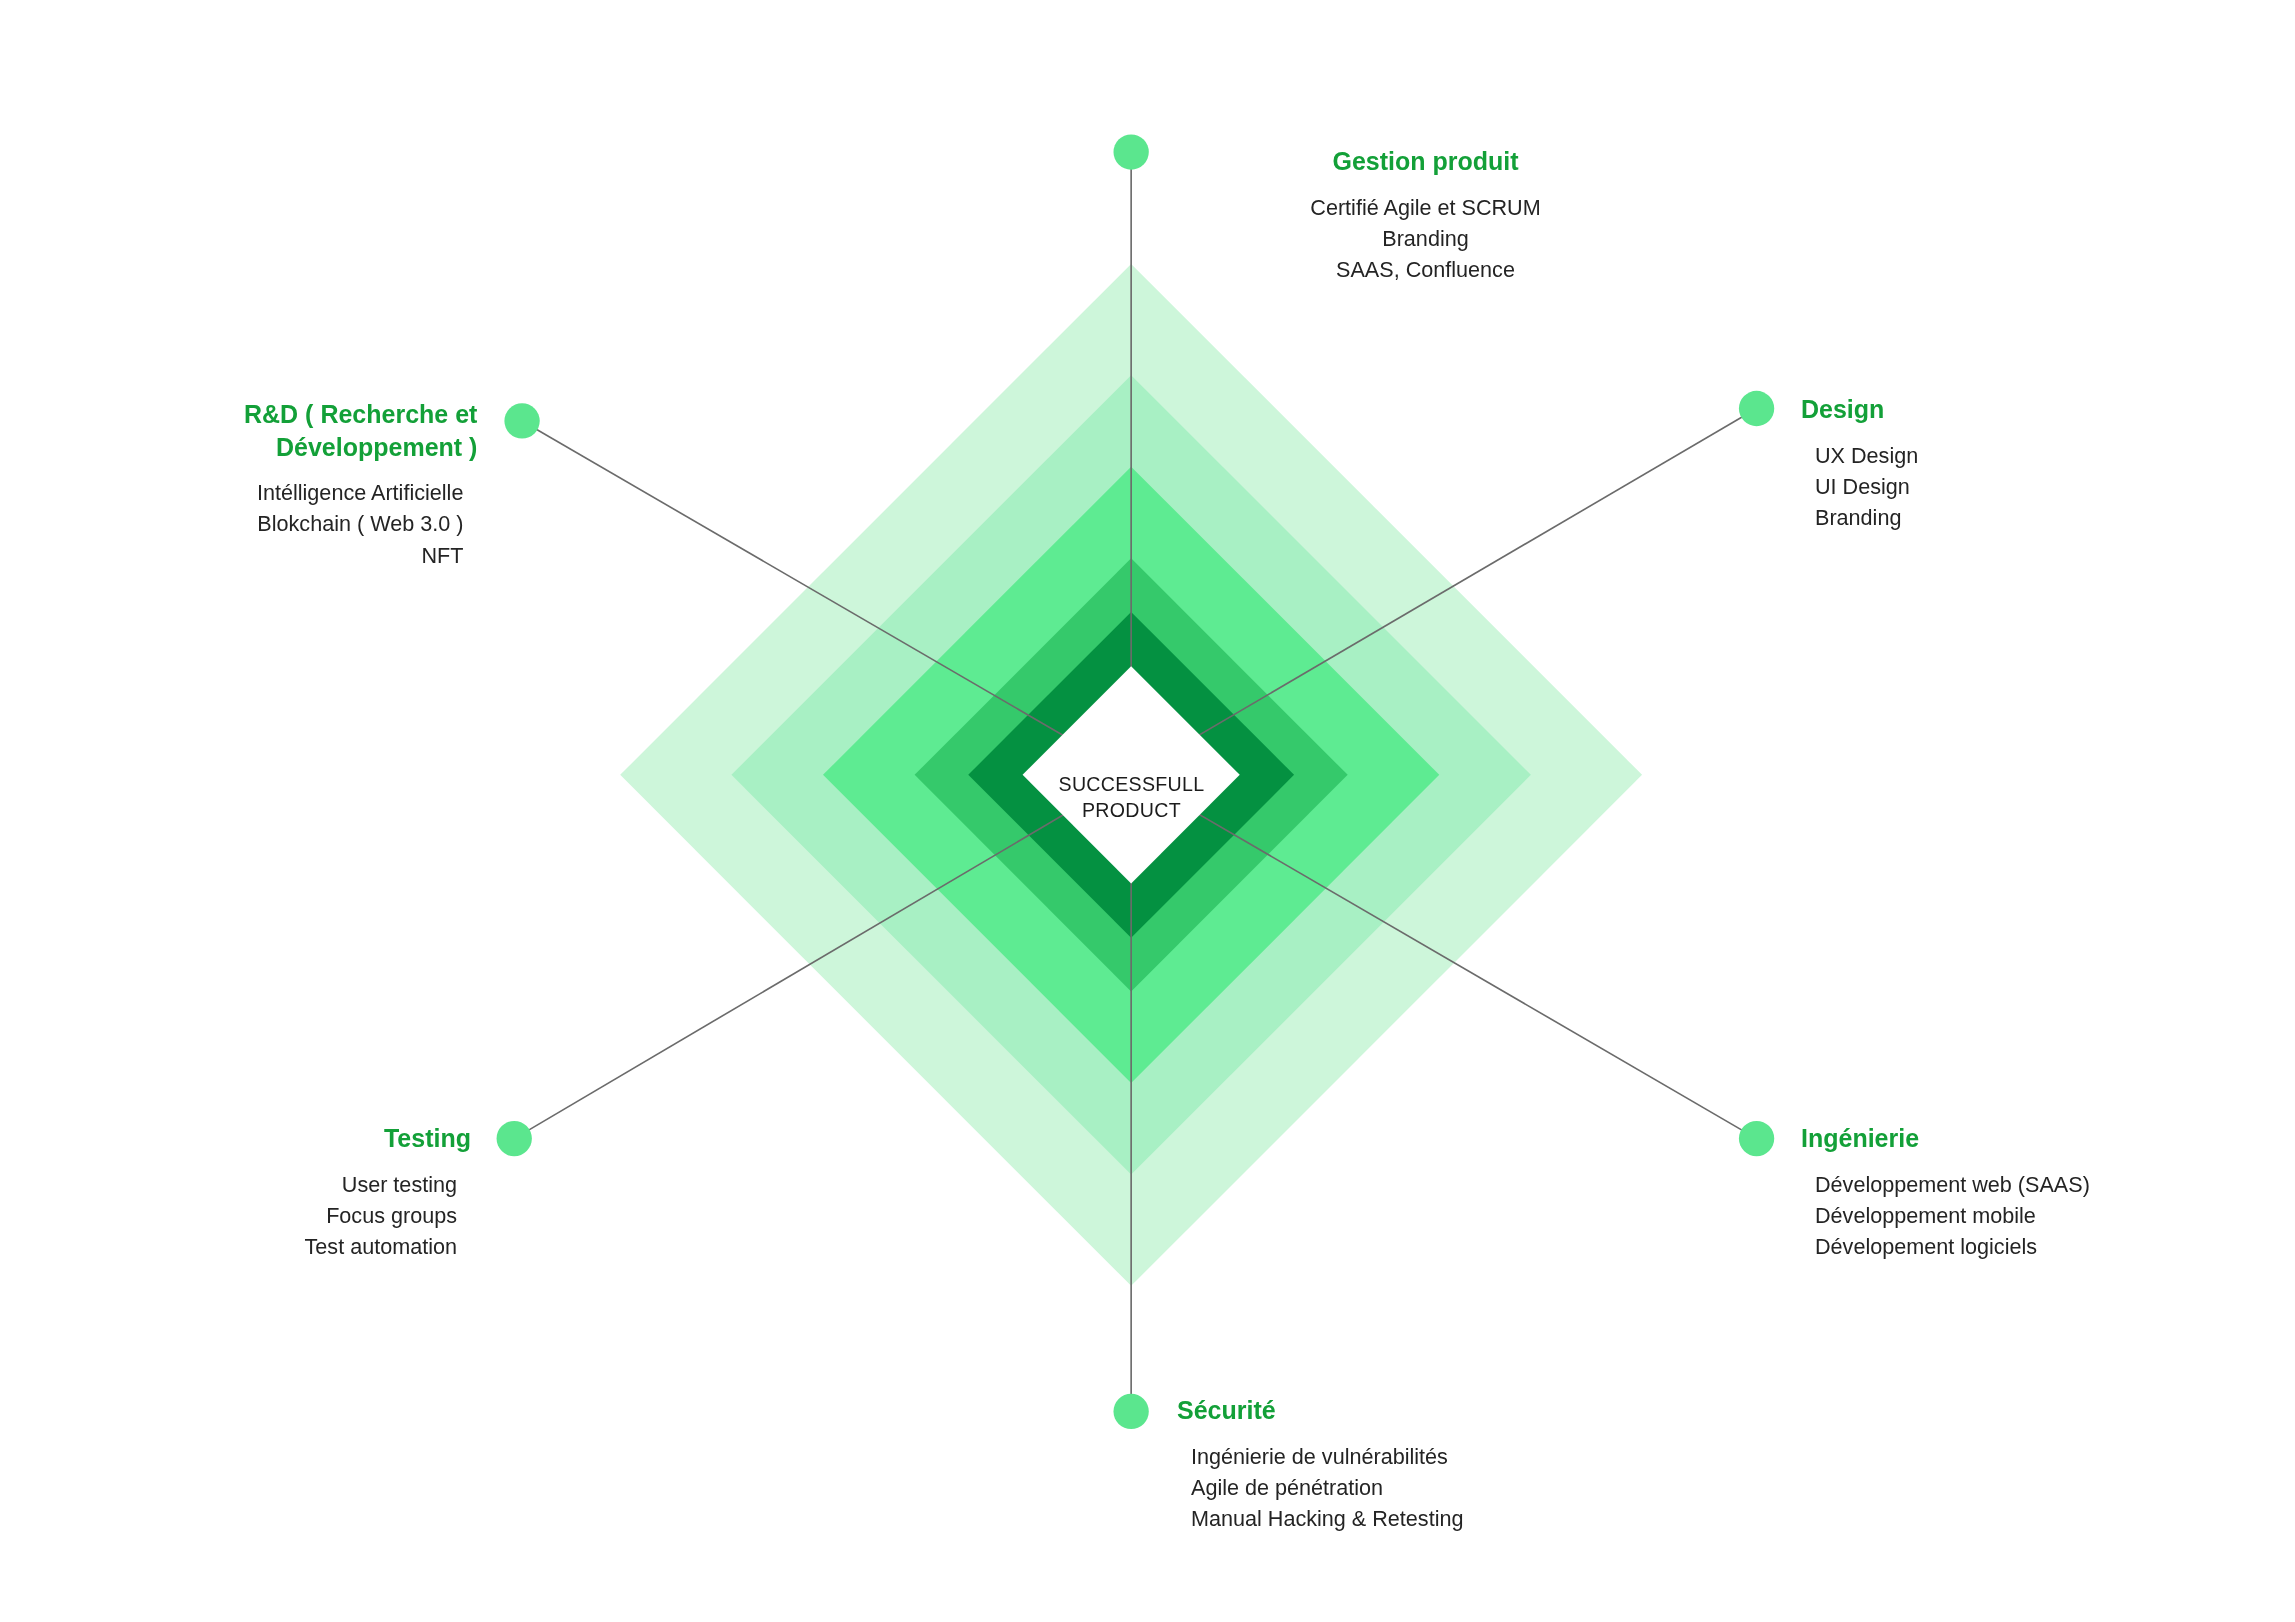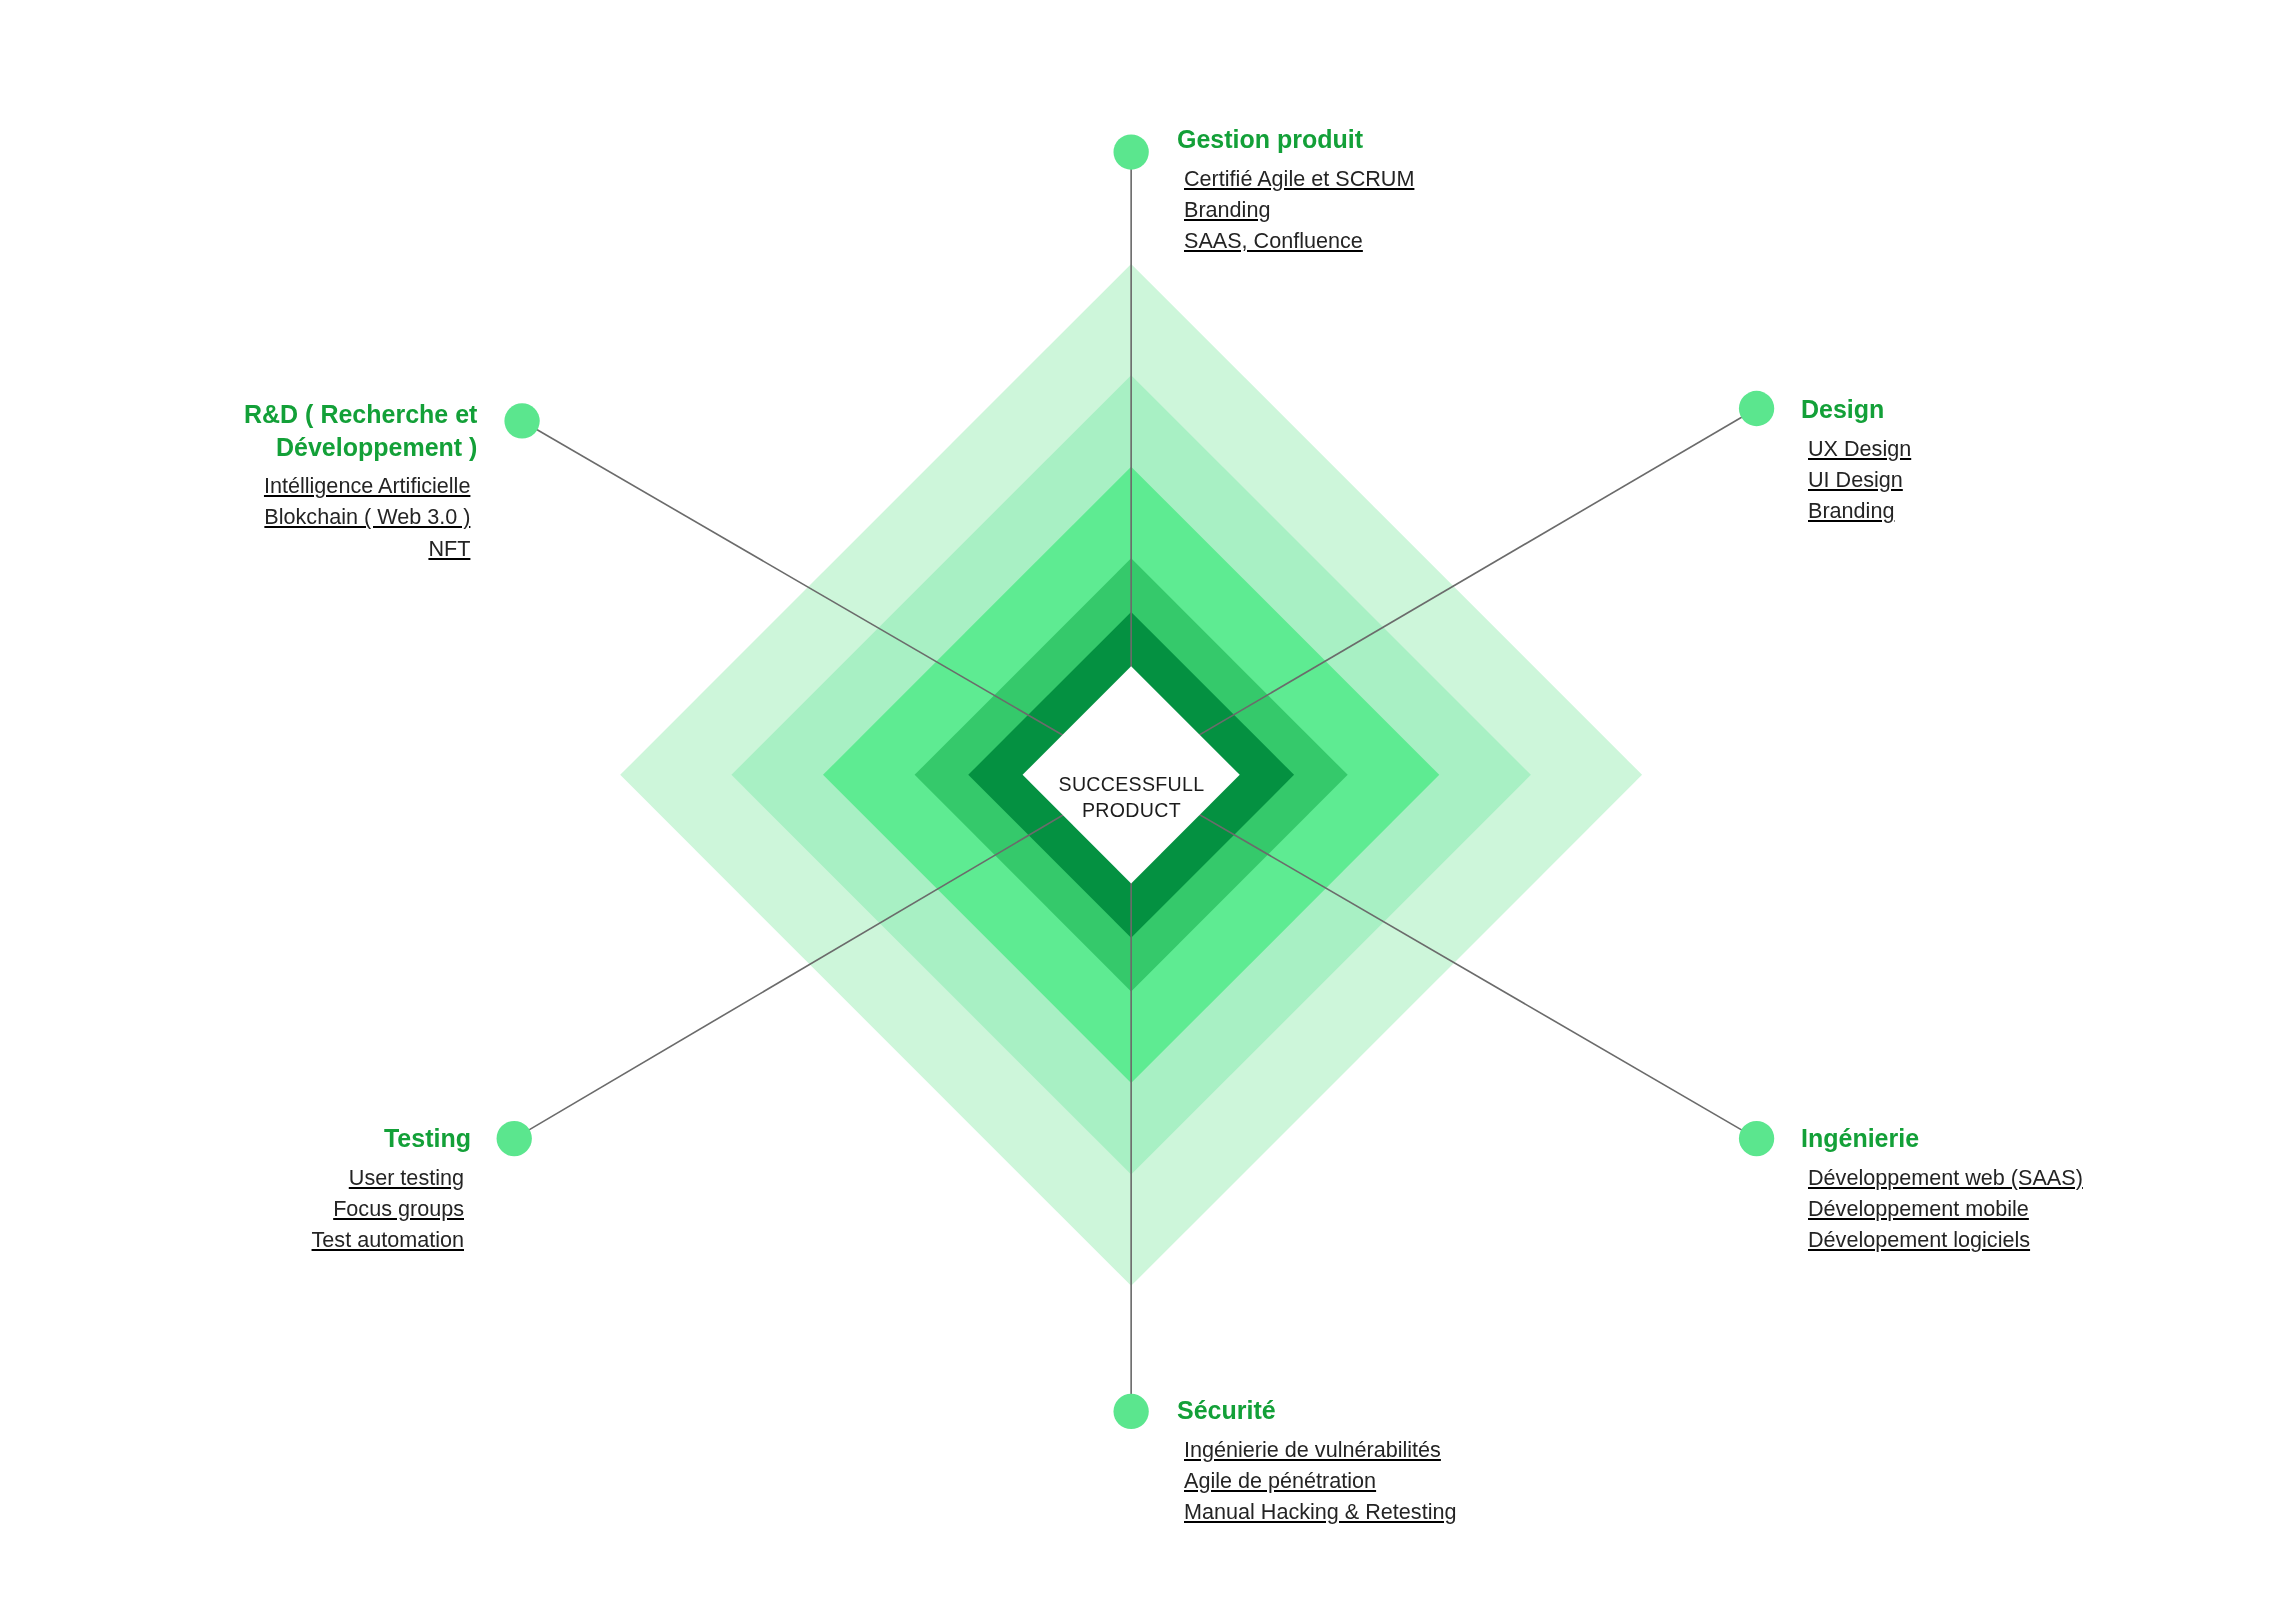--- a/index.html
+++ b/index.html
@@ -49,23 +49,22 @@
   .node-title {
     font-size: 25px;
     font-weight: bold;
     color: #13a038;
     line-height: 1.30;
     margin: 0 0 3.9px 0;
     white-space: pre-line;
   }
   .node-items {
     list-style: none;
-    margin: 7px;
+    margin: 14px;
     padding: 0;
-    text-decoration: underline;
   }
   .node-items li {
     font-size: 21.6px;
     line-height: 1.45;
     color: #242424;
     white-space: nowrap;
   }
   .align-right .node-items li { text-align: right; }
 </style>
 </head>
@@ -102,21 +101,21 @@
       <circle cx="786" cy="1740" r="27" fill="#5be68e"></circle>
       <circle cx="798" cy="643" r="27" fill="#5be68e"></circle>
     </g>
   </svg>
 
   <div class="center-label" style="left:994px; top:756px;margin-top:16px;">
     <span class="cl-line">SUCCESSFULL</span>
     <span class="cl-line">PRODUCT</span>
   </div>
 
-  <div class="node-label align-left" style="left:1177px; top:123px;">
+  <div class="node-label align-left" style="left:1177px; top:145px;text-align:center;">
     <div class="node-title">Gestion produit</div>
     <ul class="node-items">
       <li>Certifié Agile et SCRUM</li>
       <li>Branding</li>
       <li>SAAS, Confluence</li>
     </ul>
   </div>
 
   <div class="node-label align-left" style="left:1801px; top:393px;">
     <div class="node-title">Design</div>

